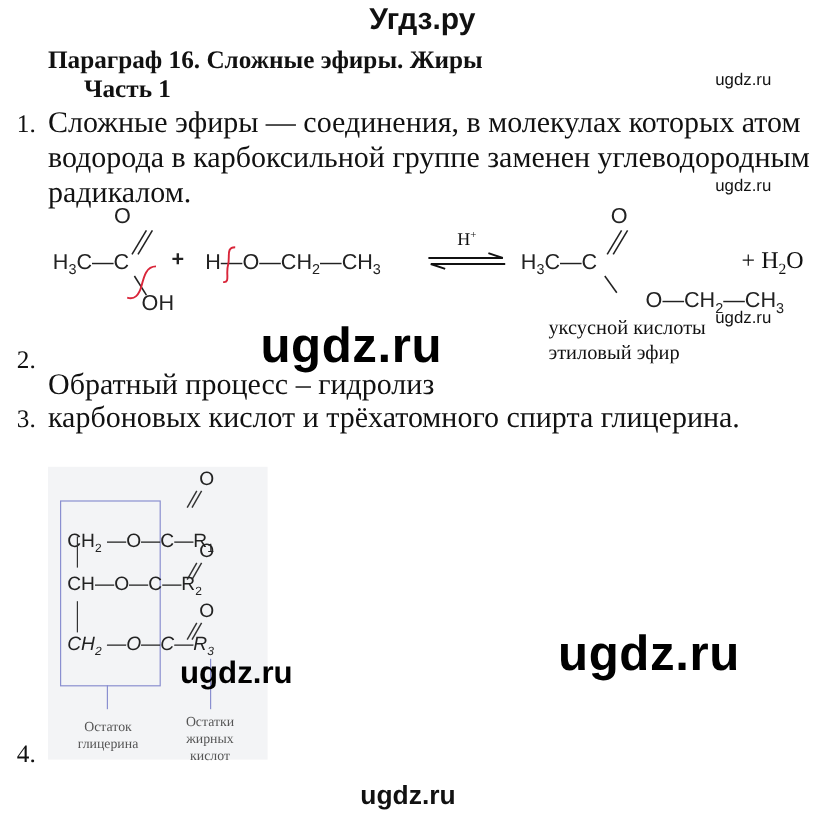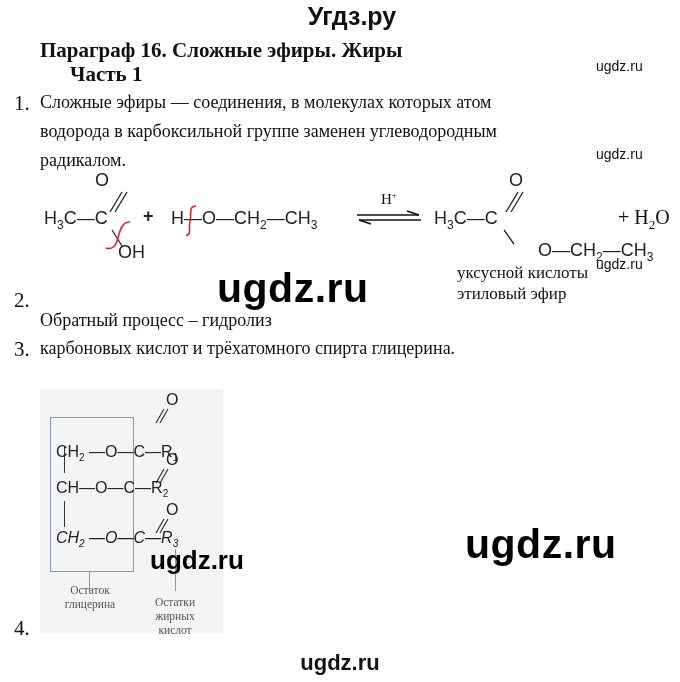--- a/index.html
+++ b/index.html
@@ -5,21 +5,21 @@
   html, body { margin:0; padding:0; background:#ffffff; }
   body { width:680px; height:682px; position:relative; overflow:hidden; color:#111; }
   .serif { font-family: "Liberation Serif", "DejaVu Serif", serif; }
   .sans { font-family: "Liberation Sans", "DejaVu Sans", sans-serif; }
   .abs { position:absolute; }
   .site-title { left:0; width:680px; top:2px; text-align:center; font-size:25px; font-weight:bold;padding-left:12px; }
   .heading { font-weight:bold; font-size:21px; line-height:24px; }
   .wm-small { font-size:14px; font-weight:normal; color:#111; }
   .wm-big { font-size:41px; font-weight:bold; letter-spacing:0.5px; color:#000; }
   .wm-mid { font-size:26px; font-weight:bold; color:#000; }
-  .body-text { font-size:18px; line-height:29px; }
+  .body-text { font-size:25px; line-height:29px; }
   .num { font-size:21px; }
   .chem { font-size:18px; color:#222; }
   .fat-box { left:40px; top:389px; width:183px; height:244px; background:#f3f4f6; }
   .fat-label { font-size:11.5px; color:#555; text-align:center; line-height:14px; }
 </style>
 </head>
 <body>
 
 <div class="abs site-title sans">Угдз.ру</div>
 
@@ -119,21 +119,21 @@
   <div class="abs chem sans" style="left:126px; top:112px; font-size:16px;">O</div>
   <svg class="abs" style="left:112px; top:128px;" width="20" height="18">
       <line x1="4" y1="16" x2="12" y2="2" stroke="#333" stroke-width="1.2"></line>
       <line x1="8" y1="16" x2="16" y2="2" stroke="#333" stroke-width="1.2"></line>
     </svg>
   <div class="abs chem sans" style="left:16px; top:140px; font-size:16px;font-style:italic;">CH<sub style="font-size:10px">2</sub> —O—C—R<sub style="font-size:10px">3</sub></div>
 
   <div class="abs" style="left:49px; top:182px; width:1px; height:20px; background:#8a8fd0;"></div>
   <div class="abs" style="left:135px; top:160px; width:1px; height:42px; background:#8a8fd0;"></div>
 
-  <div class="abs fat-label serif" style="left:10px; top:194px; width:80px;">
+  <div class="abs fat-label serif" style="left:10px; top:210px; width:80px;">
     <div>Остаток</div>
     <div>глицерина</div>
   </div>
   <div class="abs fat-label serif" style="left:100px; top:206px; width:70px;">
     <div>Остатки</div>
     <div>жирных</div>
     <div>кислот</div>
   </div>
 </div>
 

